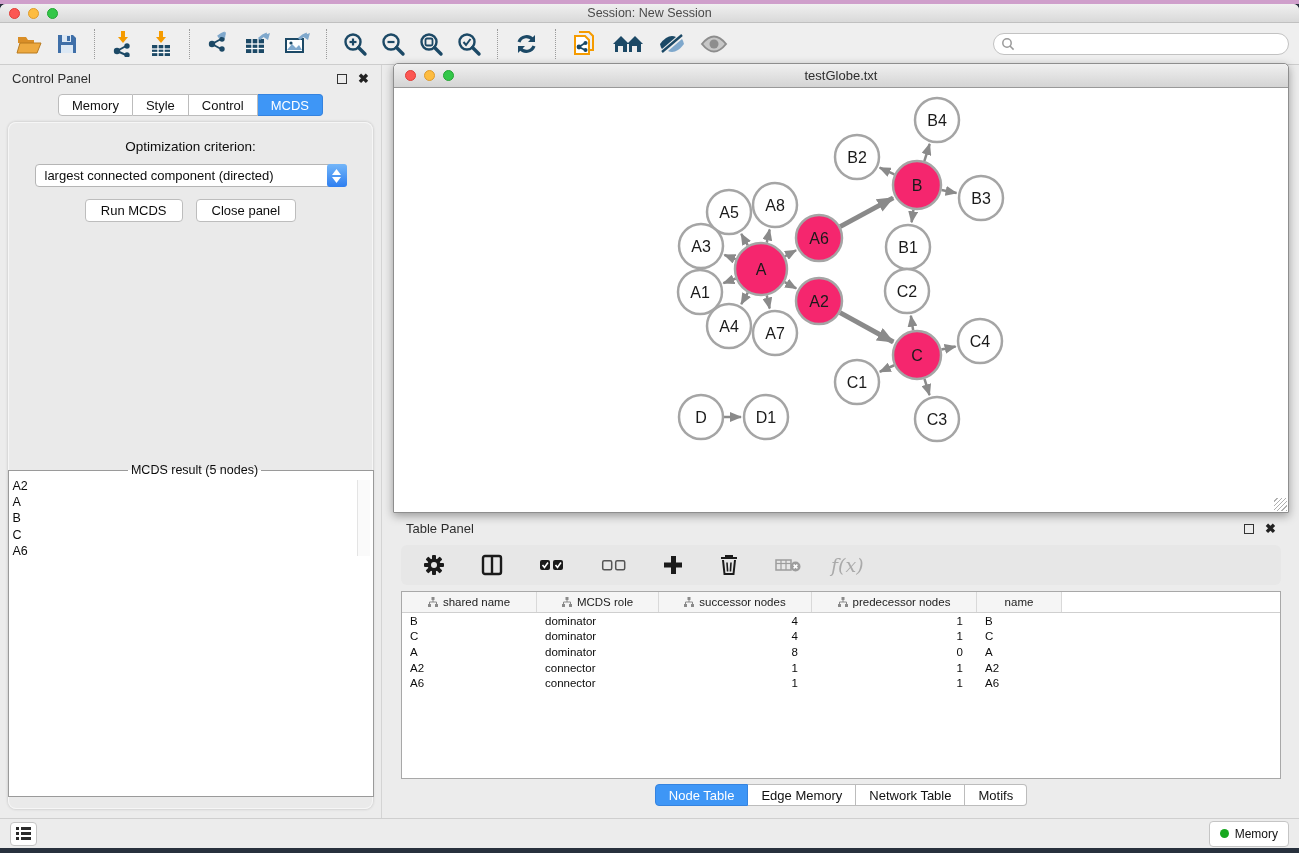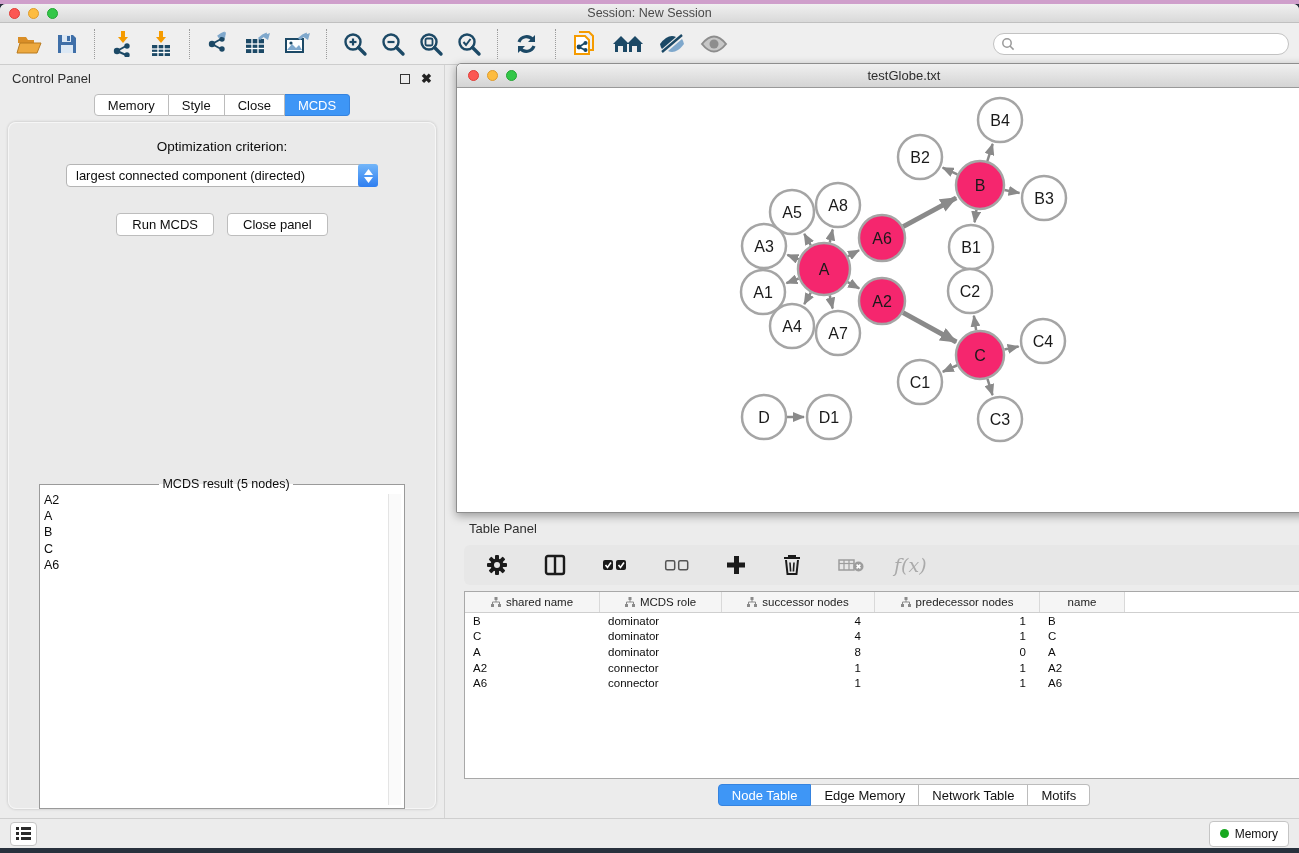--- a/index.html
+++ b/index.html
@@ -25,21 +25,21 @@
   .tool { margin:0 6px; display:flex; align-items:center; justify-content:center; cursor:default; }
   .tsep { height:30px; border-left:1px dotted #9b9b9b; margin:0 9px; }
   .searchbox { margin-left:auto; width:296px; height:22px; border:1px solid #c2c2c2; border-radius:12px;
                background:#fff; display:flex; align-items:center; padding:0 7px; }
   .searchbox input { border:none; outline:none; flex:1; font-size:12px; margin-left:5px; font-family:inherit; }
 
   
   .main { flex:1; display:flex; position:relative; min-height:0; }
 
   
-  .control-panel { width:445px; flex:0 0 auto; border-right:1px solid #d4d4d4; display:flex;
+  .control-panel { width:382px; flex:0 0 auto; border-right:1px solid #d4d4d4; display:flex;
                    flex-direction:column; background:#ececec; }
   .cp-header { height:27px; display:flex; align-items:center; padding:0 12px; }
   .panel-title { font-size:13px; color:#2e2e2e; }
   .win-icons { margin-left:auto; display:flex; gap:11px; align-items:center; }
   .float-ic { width:10px; height:10px; border:1.5px solid #333; display:inline-block; }
   .close-ic { font-size:13px; font-weight:bold; color:#222; line-height:10px; }
   .seg-tabs { display:flex; justify-content:center; margin:2px 0 6px; }
   .seg-tab { padding:2px 13px; font-size:13px; background:#fff; border:1px solid #bcbcbc; border-left:none;
              color:#111; height:22px; line-height:17px; cursor:default; }
   .seg-tab:first-child { border-left:1px solid #bcbcbc; border-radius:4px 0 0 4px; }
@@ -48,21 +48,21 @@
   .cp-body { flex:1; margin:0 8px 9px; background:#eaeaea; border-radius:8px;
              box-shadow:0 0 3px rgba(0,0,0,.22), inset 0 0 0 1px #f6f6f6; padding-top:17px;
              display:flex; flex-direction:column; align-items:center; min-height:0; }
   .opt-label { font-size:13.5px; color:#0c0c0c; }
   .selectbox { margin-top:10px; width:312px; height:23px; border:1px solid #b5b5b5; border-radius:4px;
                background:#fff; display:flex; align-items:center; position:relative; }
   .select-value { flex:1; font-size:13px; padding:0 9px; color:#0c0c0c; white-space:nowrap; }
   .select-stepper { width:20px; height:23px; background:linear-gradient(#73b6f9,#2e7ef0); margin:-1px;
                     border-radius:3px; display:flex; flex-direction:column; align-items:center;
                     justify-content:center; gap:2px; }
-  .cp-buttons { margin-top:26px; display:flex; gap:13px; }
+  .cp-buttons { margin-top:12px; display:flex; gap:13px; }
   .pushbtn { height:23px; padding:0 15px; background:#fff; border:1px solid #bdbdbd; border-radius:4px;
              font-size:13px; color:#0c0c0c; font-family:inherit; cursor:default; }
   fieldset.result { margin-top:241px; width:366px; height:334px; background:#fff;
                     border:1px solid #9a9a9a; position:relative; padding:1px 0 0 4px; }
   fieldset.result legend { font-size:12.5px; color:#0c0c0c; padding:0 3px; margin-left:2px;text-align:center; }
   .result-list { font-size:12.5px; line-height:16.2px; color:#0c0c0c; }
   .result-scroll { position:absolute; top:3px; bottom:3px; right:3px; width:13px; background:#fafafa;
                    border-left:1px solid #e4e4e4; }
 
   
@@ -296,21 +296,21 @@
         <div class="cp-header">
           <span class="panel-title">Control Panel</span>
           <span class="win-icons">
             <span class="float-ic"></span>
             <span class="close-ic">✖</span>
           </span>
         </div>
         <div class="seg-tabs" id="cp-tabs">
             <div class="seg-tab">Memory</div>
             <div class="seg-tab">Style</div>
-            <div class="seg-tab">Close</div>
+            <div class="seg-tab">Control</div>
             <div class="seg-tab selected">MCDS</div>
           </div>
         <div class="cp-body">
           <div class="opt-label">Optimization criterion:</div>
           <div class="selectbox">
             <span class="select-value">largest connected component (directed)</span>
             <span class="select-stepper">
               <svg width="9" height="6">
                   <path d="M0 6 L4.5 0 L9 6 z" fill="#fff"></path>
                 </svg>

